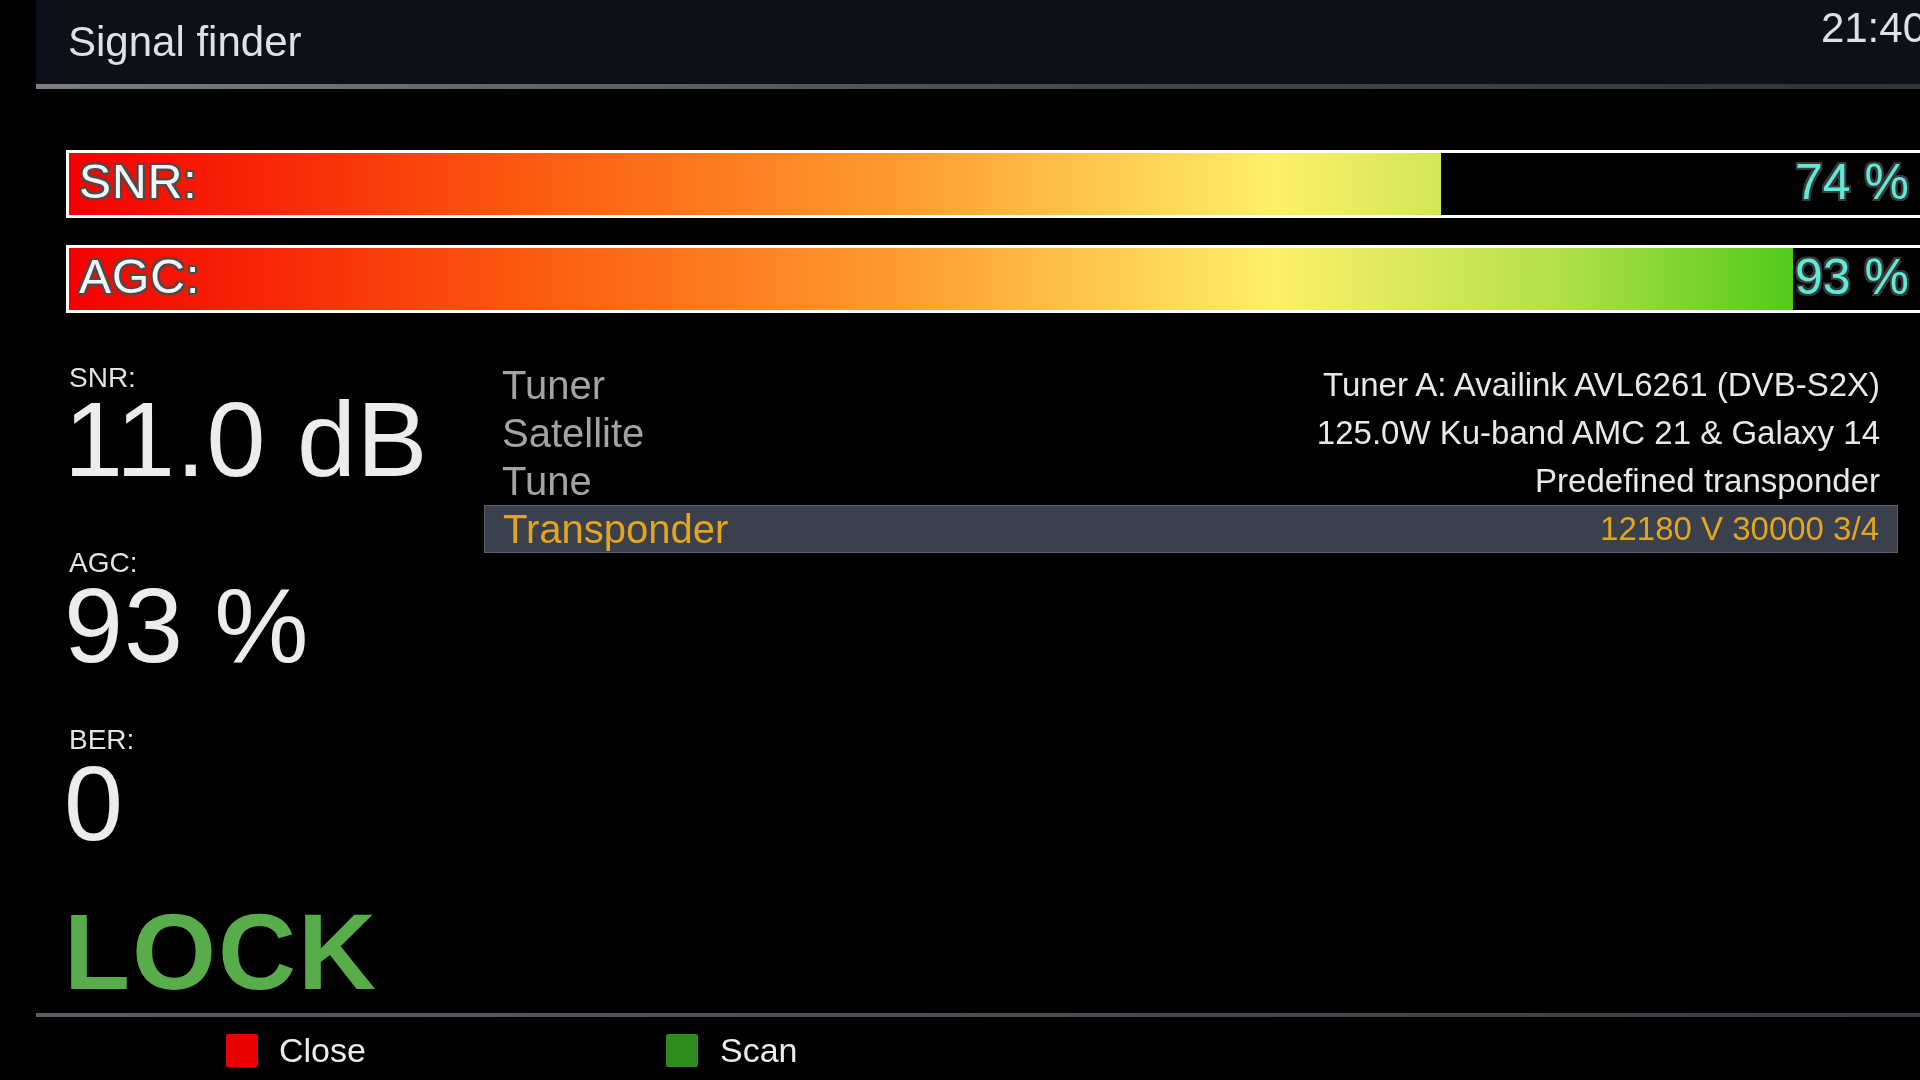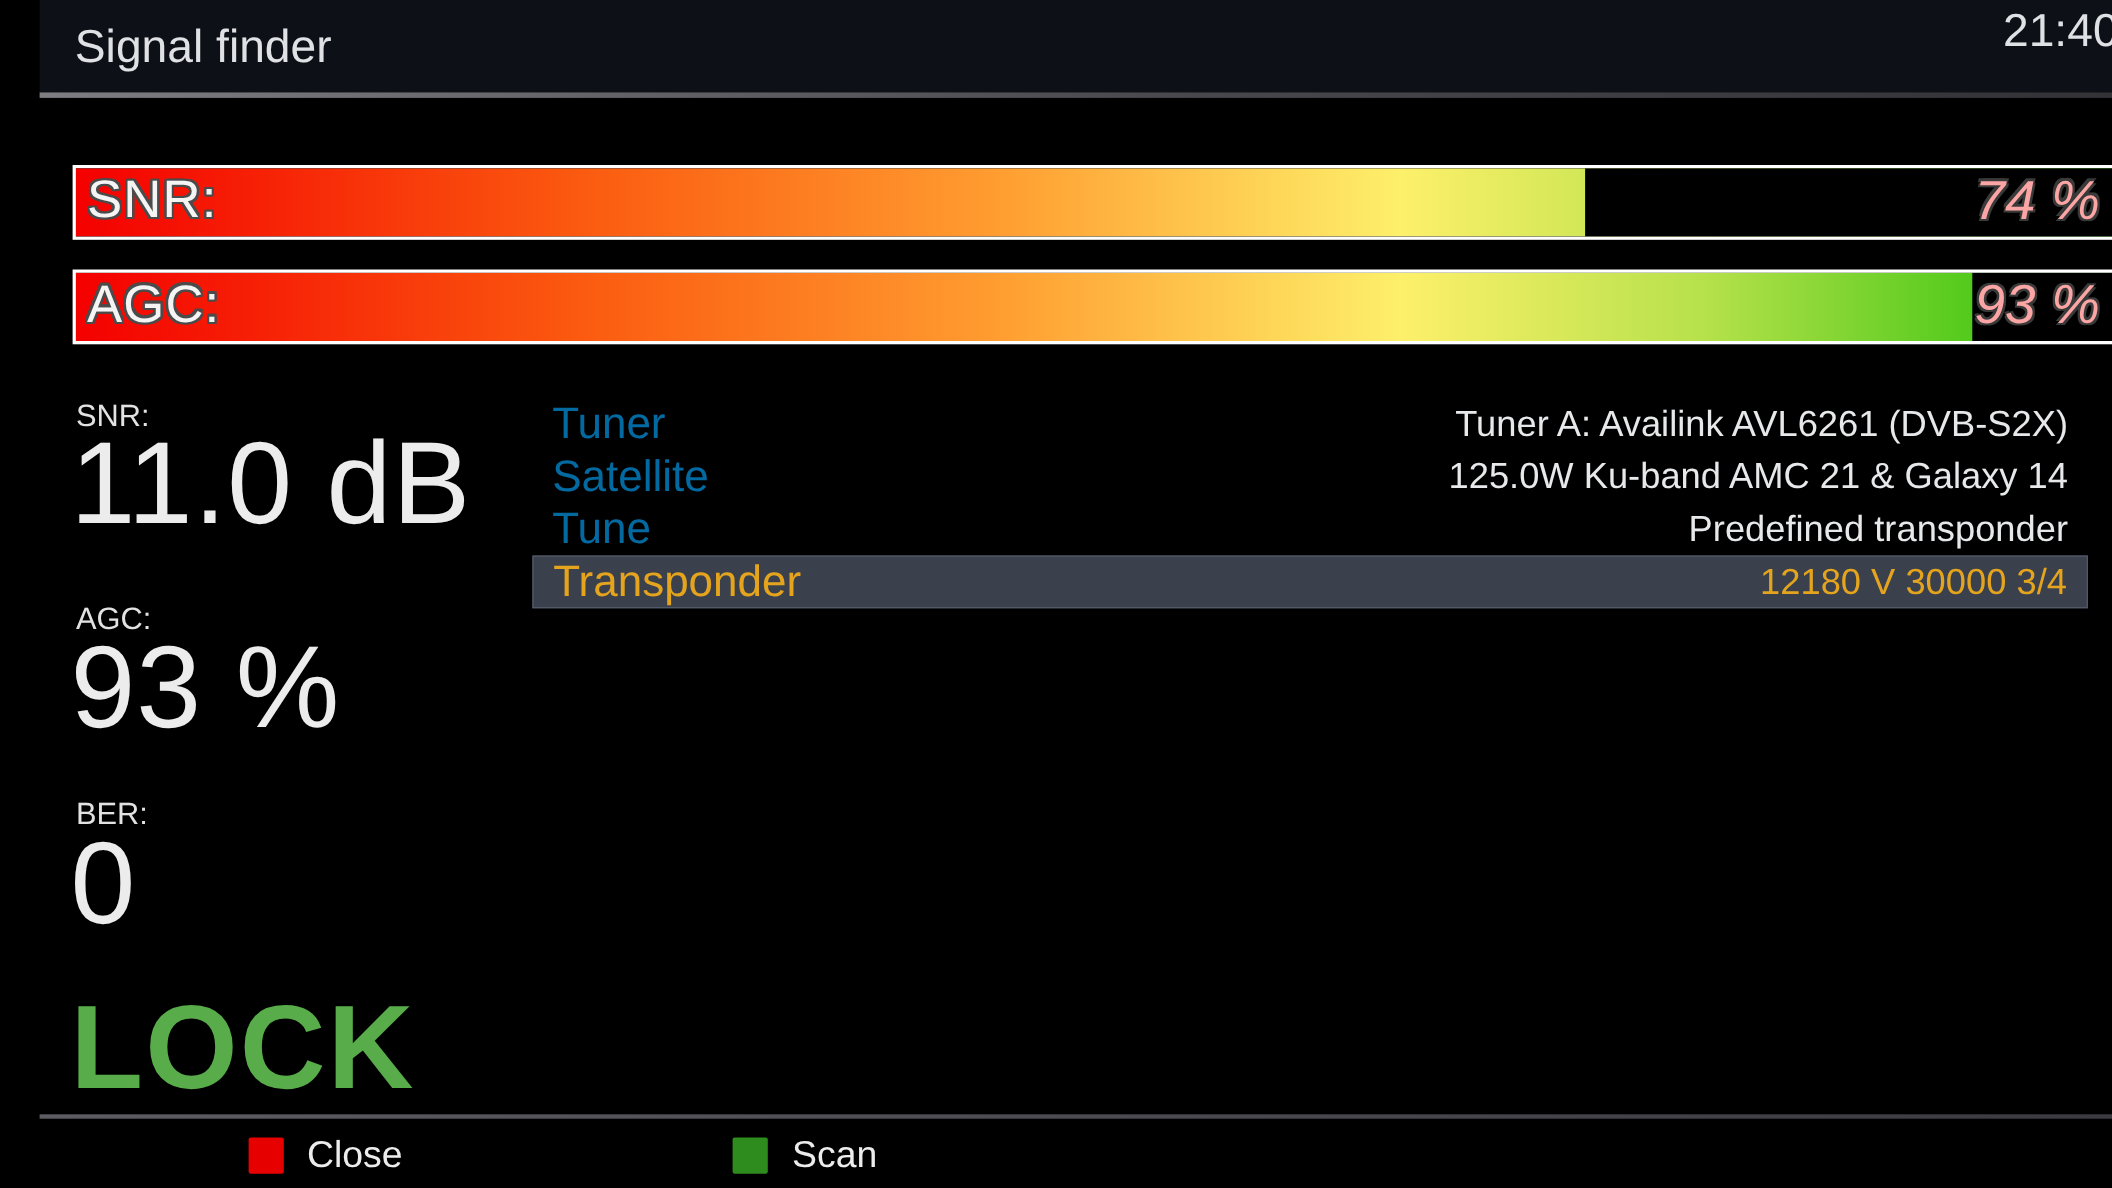--- a/index.html
+++ b/index.html
@@ -21,37 +21,37 @@
   .meter-track { position:absolute; inset:0;
     background:linear-gradient(to right,
       #f40000 0%, #fb5b10 25%, #ff9c30 45%, #fdf06a 65%,
       #b5e14a 80%, #52ca1c 93%, #2fc40c 100%); }
   .meter-remainder { position:absolute; right:0; top:0; height:100%; background:#000; }
   .meter-label { position:absolute; left:10px; top:50%; transform:translateY(-54%);
     font-size:48px; color:#f4f4f4; letter-spacing:1px;
     text-shadow:-2px -2px 0 #4b4b4b, 2px -2px 0 #4b4b4b, -2px 2px 0 #4b4b4b, 2px 2px 0 #4b4b4b,
                  0 -2px 0 #4b4b4b, 0 2px 0 #4b4b4b, -2px 0 0 #4b4b4b, 2px 0 0 #4b4b4b; }
   .meter-value { position:absolute; right:14px; top:50%; transform:translateY(-54%);
-    font-size:50px; color:#fca5a5;
-    text-shadow:-2px -2px 0 #3a3a3a, 2px -2px 0 #3a3a3a, -2px 2px 0 #3a3a3a, 2px 2px 0 #3a3a3a;font-style:italic; }
+    font-size:50px; color:#5eead4;
+    text-shadow:-2px -2px 0 #3a3a3a, 2px -2px 0 #3a3a3a, -2px 2px 0 #3a3a3a, 2px 2px 0 #3a3a3a; }
   #meter-snr { top:150px; }
   #meter-agc { top:245px; }
 
   
   .readout-label { position:absolute; left:33px; font-size:28px; color:#e2e2e2; }
   .readout-value { position:absolute; left:28px; font-size:106px; line-height:1;
                    color:#ececec; letter-spacing:1px; }
   .lock-status { position:absolute; left:28px; top:898px; font-size:108px; line-height:1;
                  letter-spacing:2px;font-weight:bold; }
 
   
   .info-rows { position:absolute; left:448px; right:26px; top:361px; }
   .info-row { position:relative; height:48px; display:flex; align-items:center;
               justify-content:space-between; }
-  .info-row-label { padding-left:18px; font-size:40px; color:#0369a1; }
+  .info-row-label { padding-left:18px; font-size:40px; color:#a3a3a3; }
   .info-row-value { padding-right:18px; font-size:33px; color:#e6e8ea; }
   .info-row.highlighted { border:1px solid #59606e; }
   .info-row.highlighted .info-row-label,
   .info-row.highlighted .info-row-value { font-size:40px; }
   .info-row.highlighted .info-row-value { font-size:33px; }
 
   
   .footer-divider { position:absolute; left:0; top:1013px; width:1920px; height:4px;
                     background:linear-gradient(to right,#5c5c62,#3a3a40); }
   .footer-btn { position:absolute; top:1031px; display:flex; align-items:center; gap:22px;

